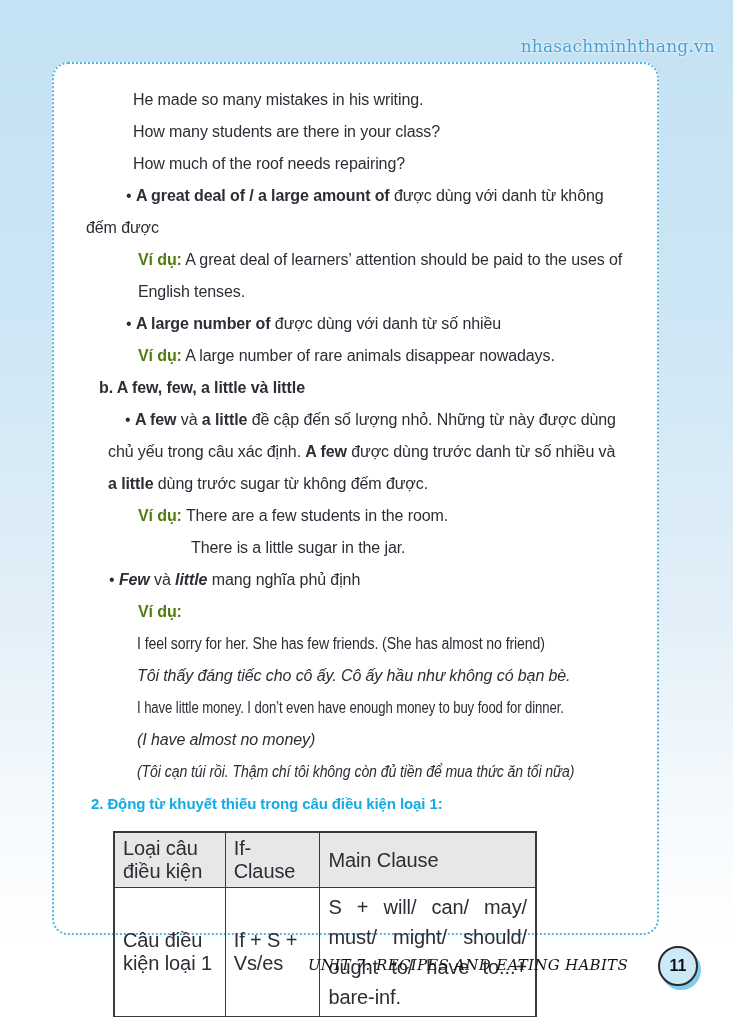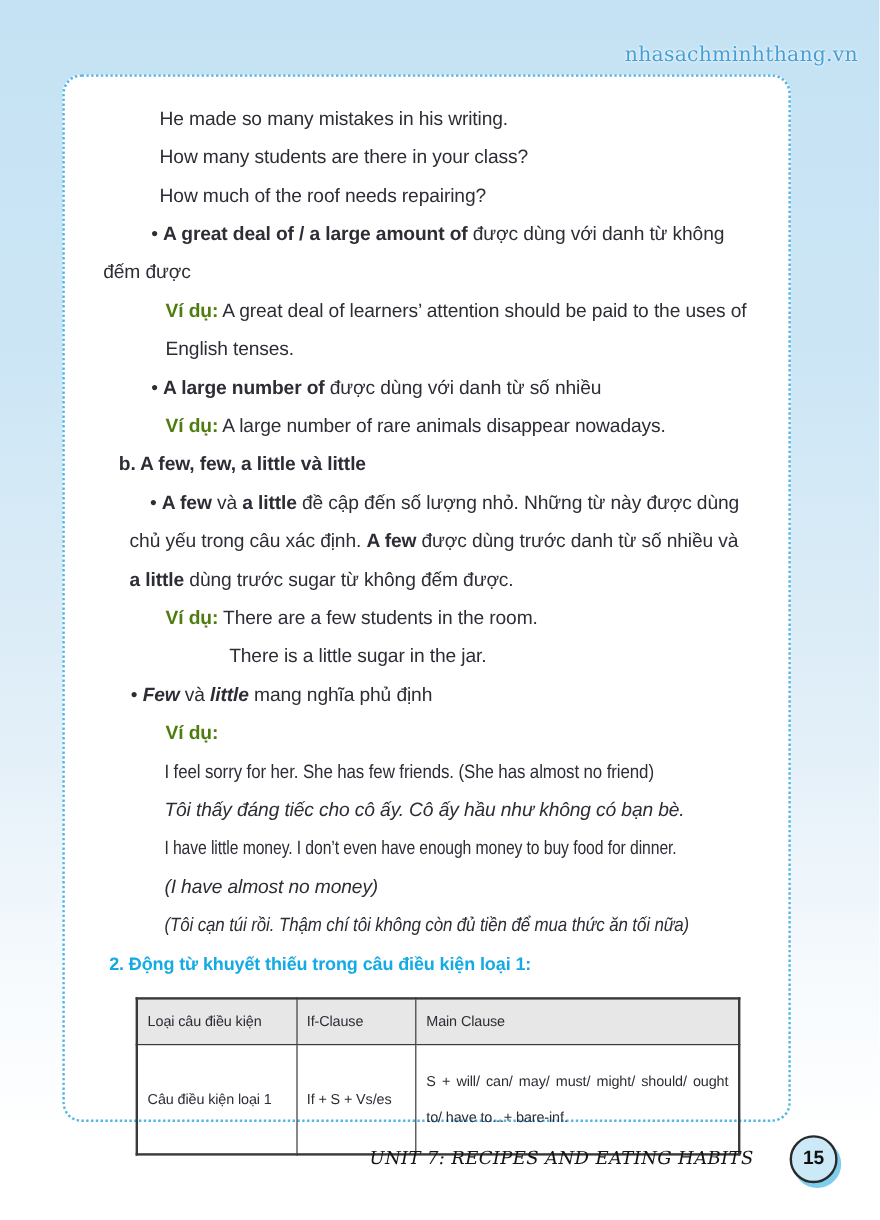--- a/index.html
+++ b/index.html
@@ -54,24 +54,24 @@
   .money-vi { padding-left: 51px; font-style: italic; margin-top: -6px; }
   .cond { display: inline-block; transform-origin: 0 50%; white-space: nowrap; }
   .sx82 { transform: scaleX(0.82); }
   .sx88 { transform: scaleX(0.88); }
   .sec2 { color: #14aae3; font-weight: 700; padding-left: 5px; margin-top: 2px; font-size: 15px; }
   .bold { font-weight: 700; }
   .bi { font-weight: 700; font-style: italic; }
   .gtable {
     margin-top: 11px;
     margin-left: 27px;
-    width: 504px;
+    width: 424px;
     border-collapse: collapse;
     border: 2px solid #3a3a3a;
-    font-size: 12px;
+    font-size: 20px;
   }
   .gtable th, .gtable td {
     border: 1.5px solid #3a3a3a;
     padding: 4px 8px;
     font-weight: 400;
     text-align: left;
     vertical-align: middle;
   }
   .gtable th { background: #e7e7e7; height: 38px; }
   .gtable td { height: 92px; }
@@ -160,15 +160,15 @@
         <td>Câu điều kiện loại 1</td>
         <td>If + S + Vs/es</td>
         <td class="cell-main">S + will/ can/ may/ must/ might/ should/ ought to/ have to...+ bare-inf.</td>
       </tr>
     </tbody>
       </table>
 
   </div>
 
   <div class="footer-title">UNIT 7: RECIPES AND EATING HABITS</div>
-  <div class="page-circle">15</div>
+  <div class="page-circle">11</div>
 
 </div>
 
 </body></html>

